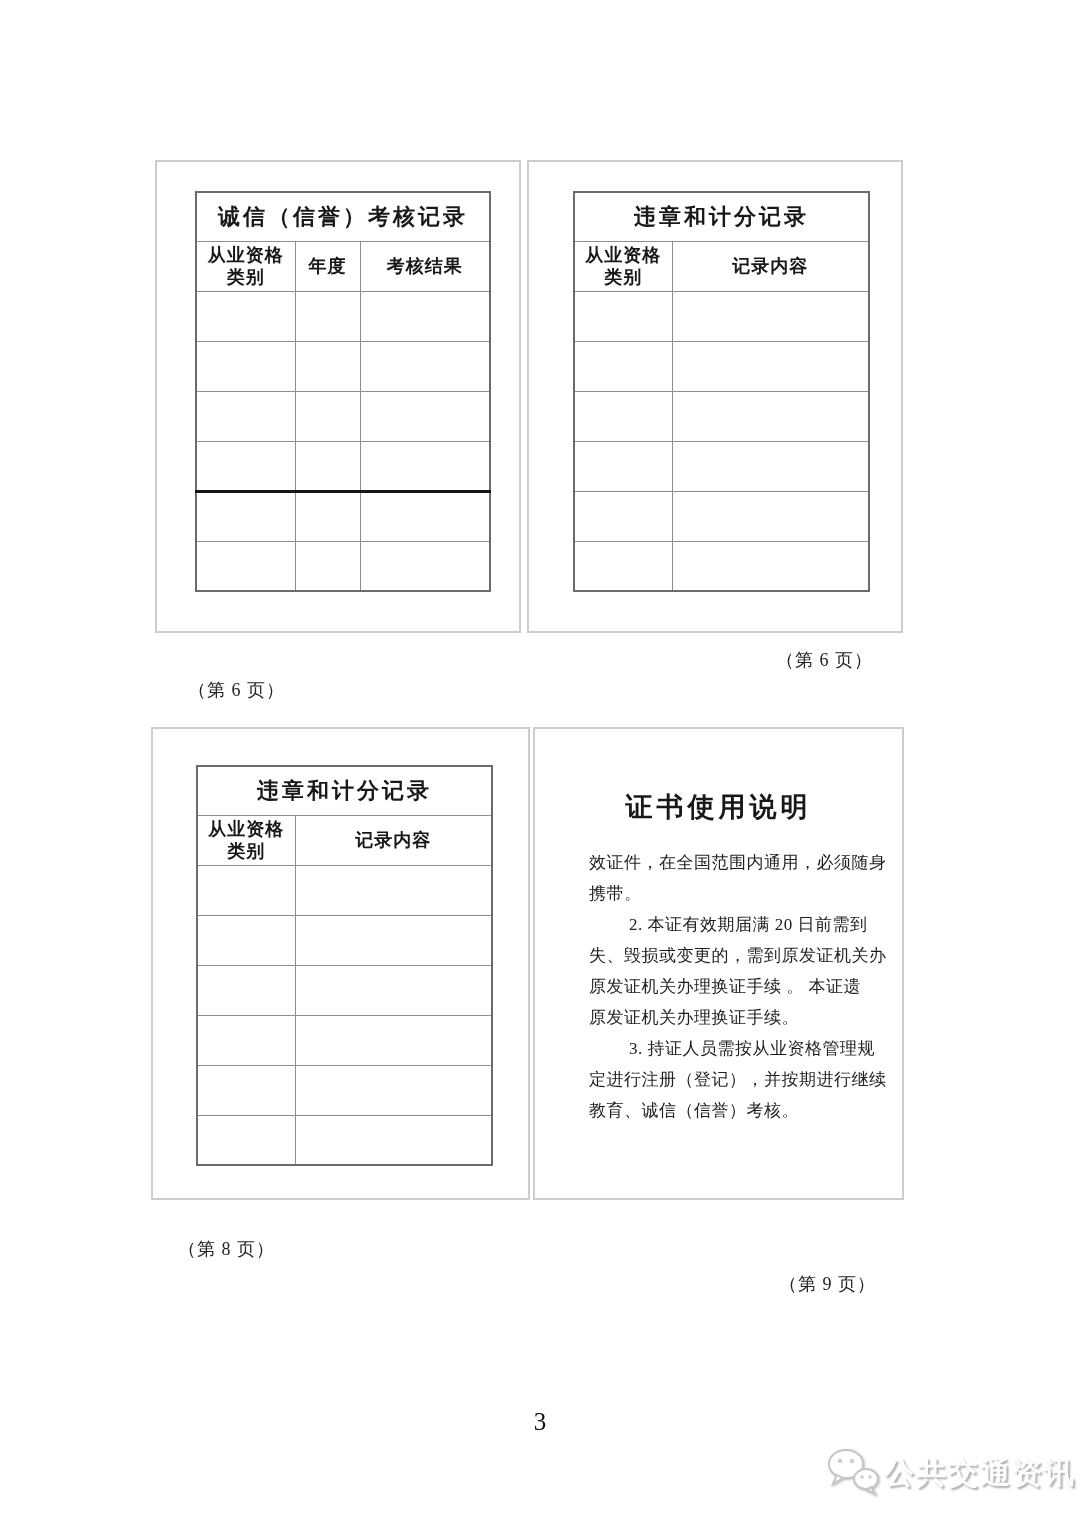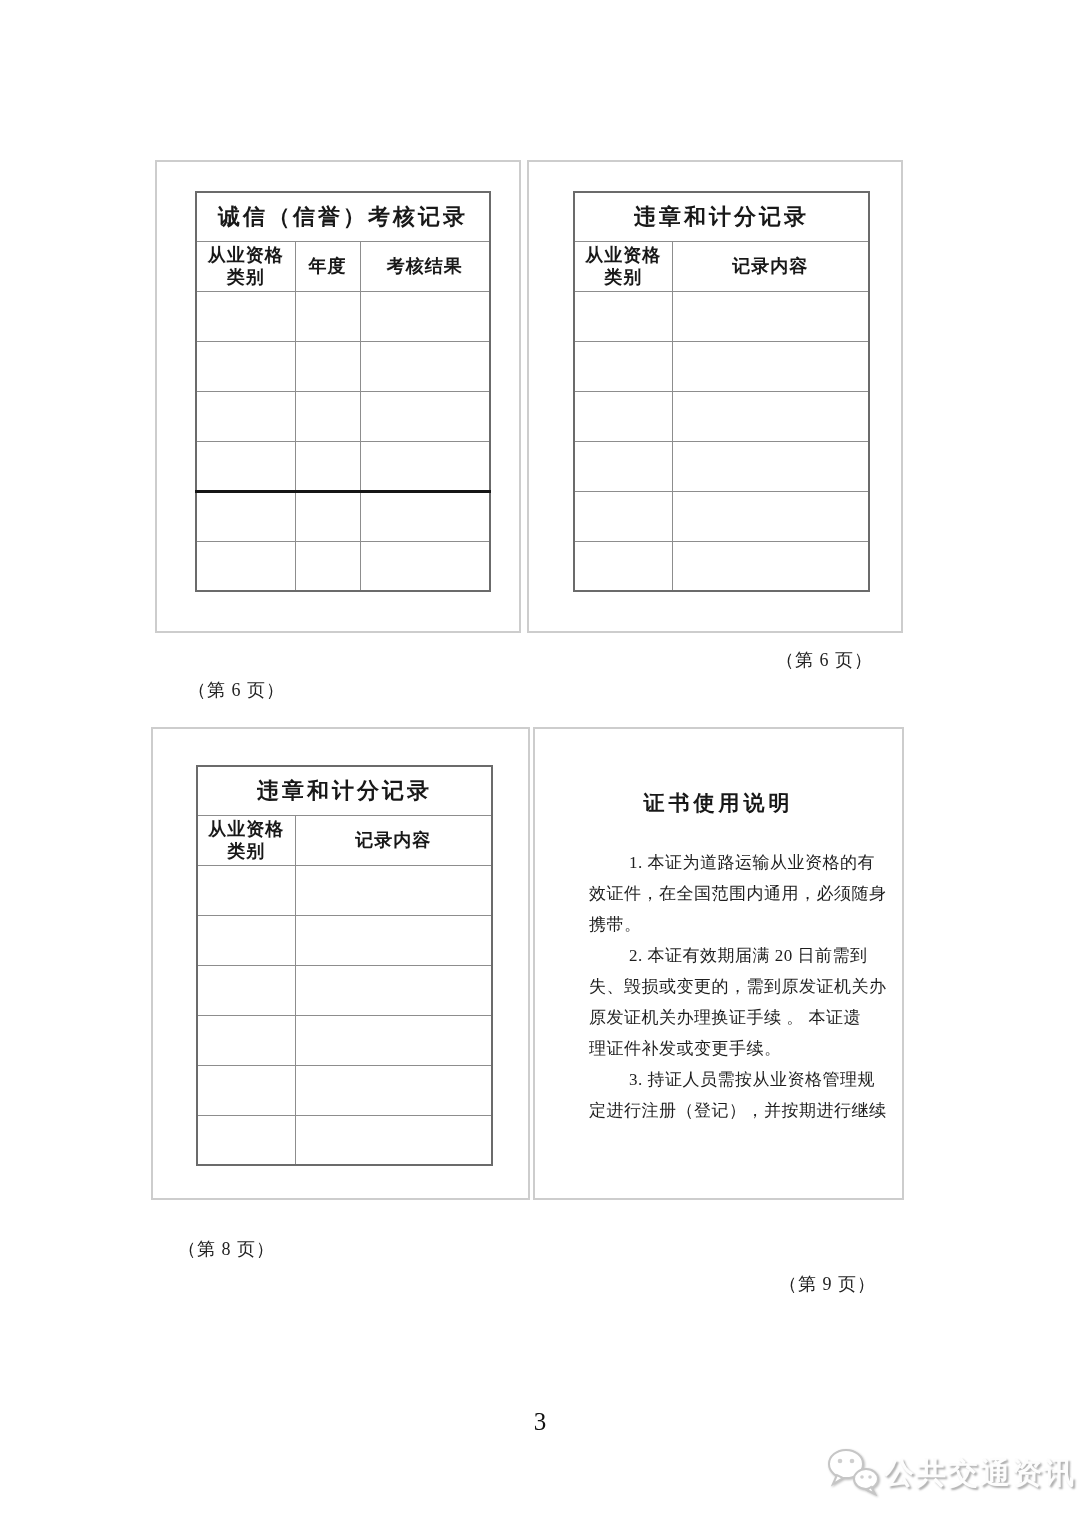--- a/index.html
+++ b/index.html
@@ -27,21 +27,21 @@
     height:50px; font-size:18px; font-weight:bold; white-space:pre-line;
     line-height:1.25; letter-spacing:1px; color:#181818;
   }
   tr.data-row td { height:50px; }
   tr.dark-row td { border-bottom:3px solid #161616; }
   .page-label {
     position:absolute; font-size:18px; letter-spacing:1px; color:#232323;
   }
   .instr-title {
     position:absolute; left:0; right:0; top:60px; text-align:center;
-    font-size:21px; font-weight:bold; letter-spacing:4px; color:#181818;
+    font-size:27px; font-weight:bold; letter-spacing:4px; color:#181818;
   }
   .instr-body {
     position:absolute; left:54px; top:118px; width:300px;
   }
   .instr-line {
     height:31px; line-height:31px; font-size:17px; letter-spacing:0.5px;
     color:#1e1e1e; white-space:nowrap;
   }
   .instr-line.indent { padding-left:40px; }
   .page-num {
@@ -199,29 +199,29 @@
             <td></td>
             <td></td>
           </tr>
       </tbody>
     </table>
   </div>
 
   <div class="panel" style="left:533px; top:727px; width:371px; height:473px;">
     <div class="instr-title">证书使用说明</div>
     <div class="instr-body">
-      <div class="instr-line indent">1. 本证为道路运输从业资格的有</div>
       <div class="instr-line">效证件，在全国范围内通用，必须随身</div>
       <div class="instr-line">携带。</div>
       <div class="instr-line indent">2. 本证有效期届满 20 日前需到</div>
       <div class="instr-line">失、毁损或变更的，需到原发证机关办</div>
       <div class="instr-line">原发证机关办理换证手续 。  本证遗</div>
-      <div class="instr-line">理证件补发或变更手续。</div>
+      <div class="instr-line">原发证机关办理换证手续。</div>
       <div class="instr-line indent">3. 持证人员需按从业资格管理规</div>
       <div class="instr-line">定进行注册（登记），并按期进行继续</div>
+      <div class="instr-line">教育、诚信（信誉）考核。</div>
     </div>
   </div>
 
   <div class="page-label" style="left:178px; top:1237px;">（第 8 页）</div>
   <div class="page-label" style="left:779px; top:1237px;margin-top:35px;">（第 9 页）</div>
 
   <div class="page-num">3</div>
 
   <div class="watermark">
     <span class="wm-icon">

